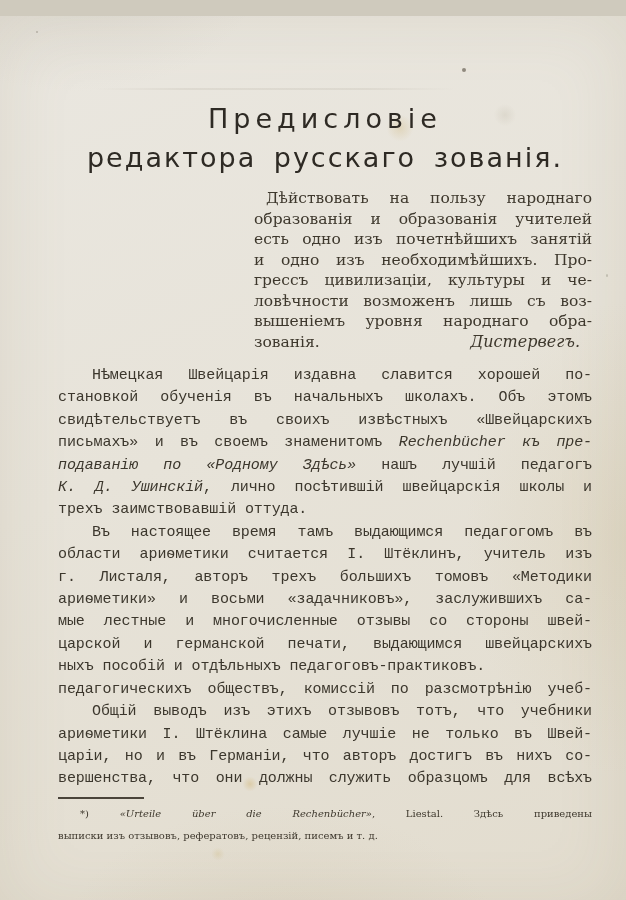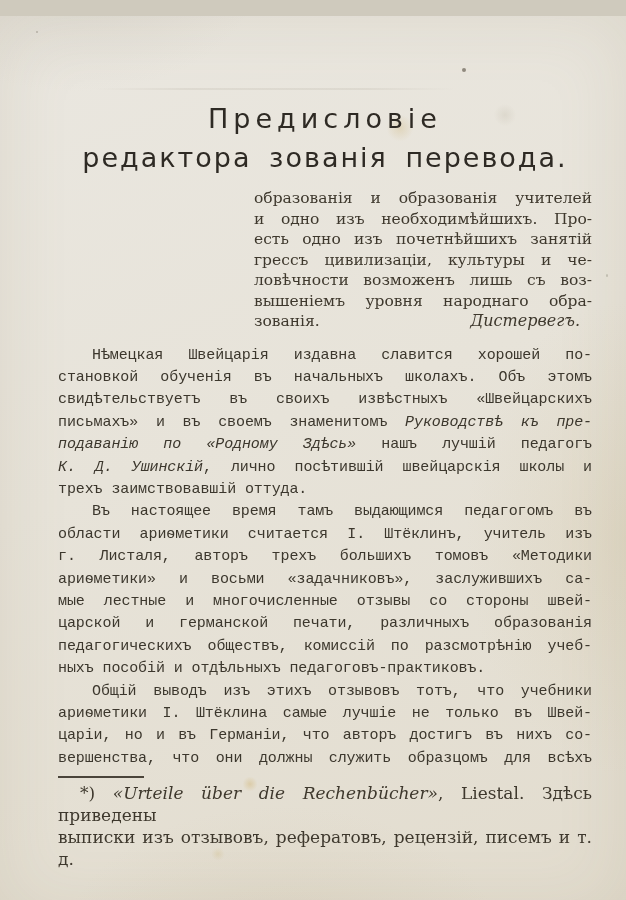--- a/index.html
+++ b/index.html
@@ -35,21 +35,21 @@
   .sig { position: absolute; right: 12px; bottom: 0; font-style: italic; font-size: 16px; }
 
   .body-text { margin-top: 13px; font-size: 15px; line-height: 22.4px; letter-spacing: -0.1px; font-family: Liberation Mono, monospace; }
   .para { margin: 0; }
   .para .tline.first { text-indent: 34px; }
 
   .tline { text-align: justify; text-align-last: justify; }
   .tline.plast { text-align-last: left; }
   .it { font-style: italic; }
 
-  .footnote { margin-top: 6px; font-size: 17px; line-height: 22px; color: #3e382d; }
+  .footnote { margin-top: 6px; font-size: 10px; line-height: 22px; color: #3e382d; }
   .footnote-rule { width: 86px; height: 0; border-top: 2px solid #4a443a; margin-bottom: 4px; }
   .footnote .tline.first { text-indent: 22px; }
 
   .crease { position: absolute; left: 95px; top: 72px; width: 360px; height: 2px;
             background: linear-gradient(90deg, rgba(120,110,90,0), rgba(120,110,90,0.10) 25%,
                         rgba(120,110,90,0.10) 75%, rgba(120,110,90,0)); }
   .speck { position: absolute; border-radius: 50%; background: rgba(70,62,48,0.55); }
   .speck.s1 { left: 462px; top: 52px;  width: 4px; height: 4px; }
   .speck.s2 { left: 36px;  top: 15px;  width: 2px; height: 2px; opacity: .5; }
   .speck.s3 { left: 606px; top: 258px; width: 2px; height: 3px; opacity: .4; }
@@ -62,55 +62,56 @@
   <div class="crease"></div>
   <div class="speck s1"></div>
   <div class="speck s2"></div>
   <div class="speck s3"></div>
   <div class="speck s4"></div>
 
   <div class="content">
 
     <div class="title">
       <div class="title-line1">Предисловіе</div>
-      <div class="title-line2">редактора зованія перевода.</div>
+      <div class="title-line2">редактора русскаго зованія.</div>
     </div>
 
     <div class="epigraph">
       <div>
+          <div class="tline first"><span>Дѣйствовать на пользу народнаго</span></div>
           <div class="tline"><span>образованія и образованія учителей</span></div>
+          <div class="tline"><span>есть одно изъ почетнѣйшихъ занятій</span></div>
           <div class="tline"><span>и одно изъ необходимѣйшихъ. Про-</span></div>
-          <div class="tline"><span>есть одно изъ почетнѣйшихъ занятій</span></div>
           <div class="tline"><span>грессъ цивилизаціи, культуры и че-</span></div>
           <div class="tline"><span>ловѣчности возможенъ лишь съ воз-</span></div>
           <div class="tline"><span>вышеніемъ уровня народнаго обра-</span></div>
           <div class="tline plast"><span>зованія.</span></div>
         </div>
       <div class="sig">Дистервегъ.</div>
     </div>
 
     <div class="body-text">
       <div class="para">
           <div class="tline first"><span>Нѣмецкая Швейцарія издавна славится хорошей по-</span></div>
           <div class="tline"><span>становкой обученія въ начальныхъ школахъ. Объ этомъ</span></div>
           <div class="tline"><span>свидѣтельствуетъ въ своихъ извѣстныхъ «Швейцарскихъ</span></div>
-          <div class="tline"><span>письмахъ» и въ своемъ знаменитомъ </span><span class="it">Руководствѣ къ пре-</span></div>
+          <div class="tline"><span>письмахъ» и въ своемъ знаменитомъ </span><span class="it">Rechenbücher къ пре-</span></div>
           <div class="tline"><span class="it">подаванію по «Родному Здѣсь»</span><span> нашъ лучшій педагогъ</span></div>
           <div class="tline"><span class="it">К. Д. Ушинскій</span><span>, лично посѣтившій швейцарскія школы и</span></div>
           <div class="tline plast"><span>трехъ заимствовавшій оттуда.</span></div>
         </div>
       <div class="para">
           <div class="tline first"><span>Въ настоящее время тамъ выдающимся педагогомъ въ</span></div>
           <div class="tline"><span>области ариѳметики считается І. Штёклинъ, учитель изъ</span></div>
           <div class="tline"><span>г. Листаля, авторъ трехъ большихъ томовъ «Методики</span></div>
           <div class="tline"><span>ариѳметики» и восьми «задачниковъ», заслужившихъ са-</span></div>
           <div class="tline"><span>мые лестные и многочисленные отзывы со стороны швей-</span></div>
-          <div class="tline"><span>царской и германской печати, различныхъ образованія</span></div>
+          <div class="tline"><span>царской и германской печати, выдающимся швейцарскихъ</span></div>
+          <div class="tline plast"><span>ныхъ пособій и отдѣльныхъ педагоговъ-практиковъ.</span></div>
           <div class="tline"><span>педагогическихъ обществъ, комиссій по разсмотрѣнію учеб-</span></div>
-          <div class="tline plast"><span>ныхъ пособій и отдѣльныхъ педагоговъ-практиковъ.</span></div>
         </div>
       <div class="para">
           <div class="tline first"><span>Общій выводъ изъ этихъ отзывовъ тотъ, что учебники</span></div>
           <div class="tline"><span>ариѳметики І. Штёклина самые лучшіе не только въ Швей-</span></div>
           <div class="tline"><span>царіи, но и въ Германіи, что авторъ достигъ въ нихъ со-</span></div>
           <div class="tline"><span>вершенства, что они должны служить образцомъ для всѣхъ</span></div>
         </div>
     </div>
 
     <div class="footnote">

